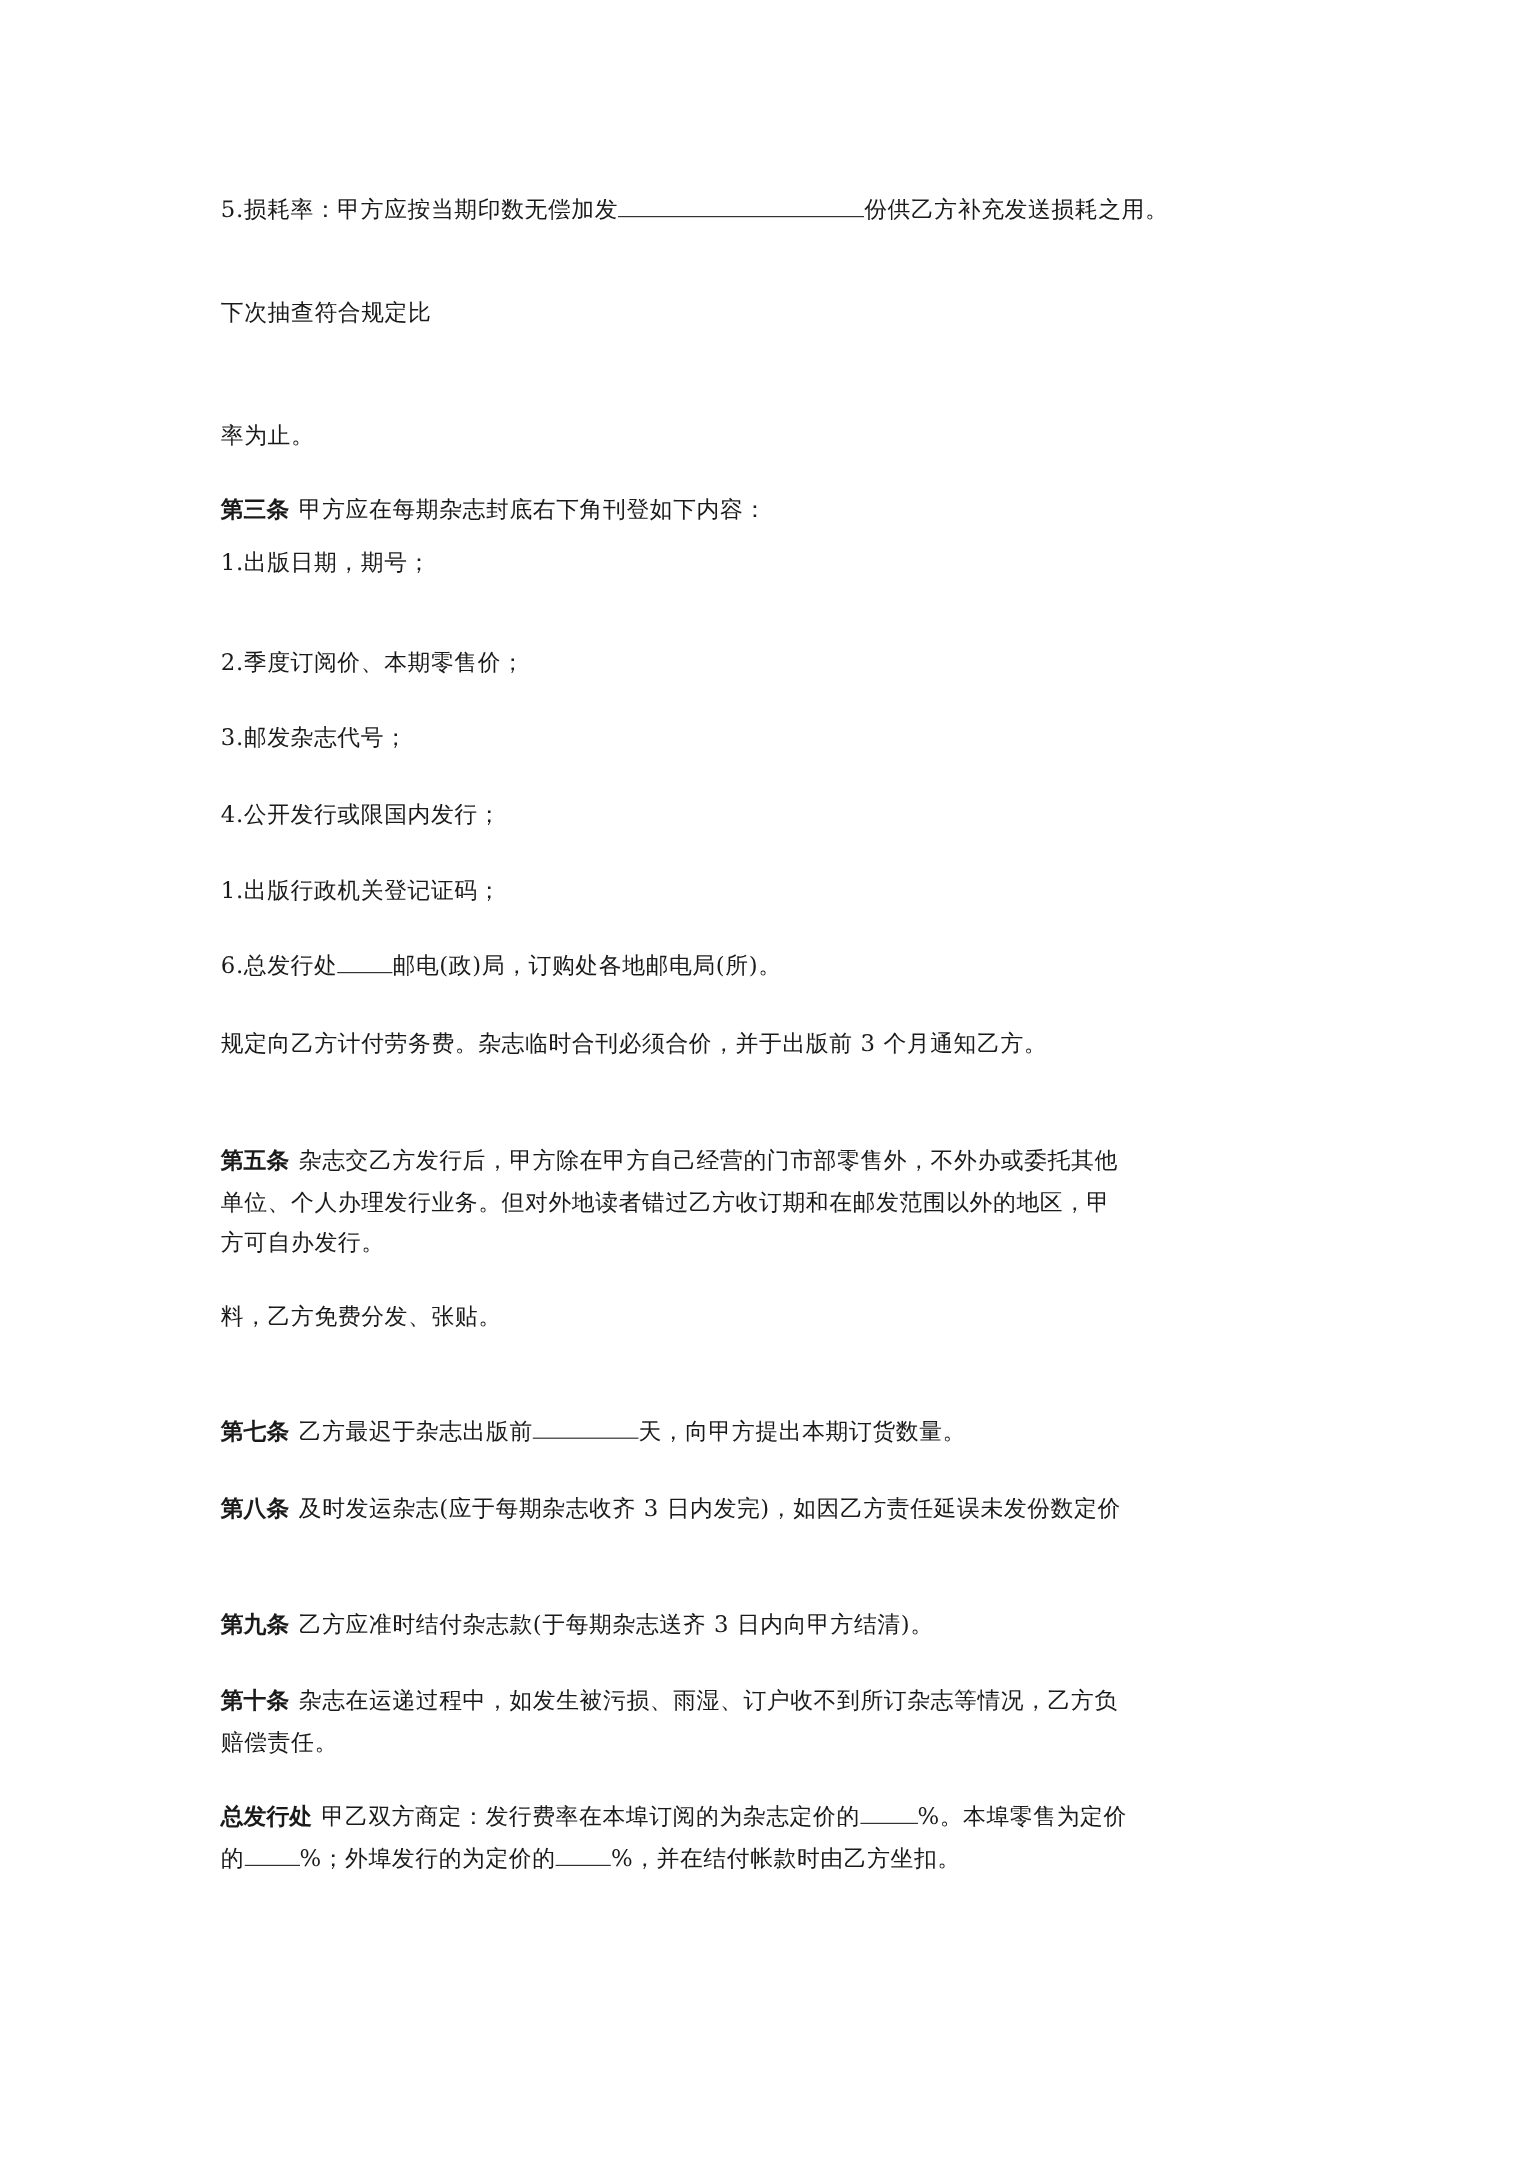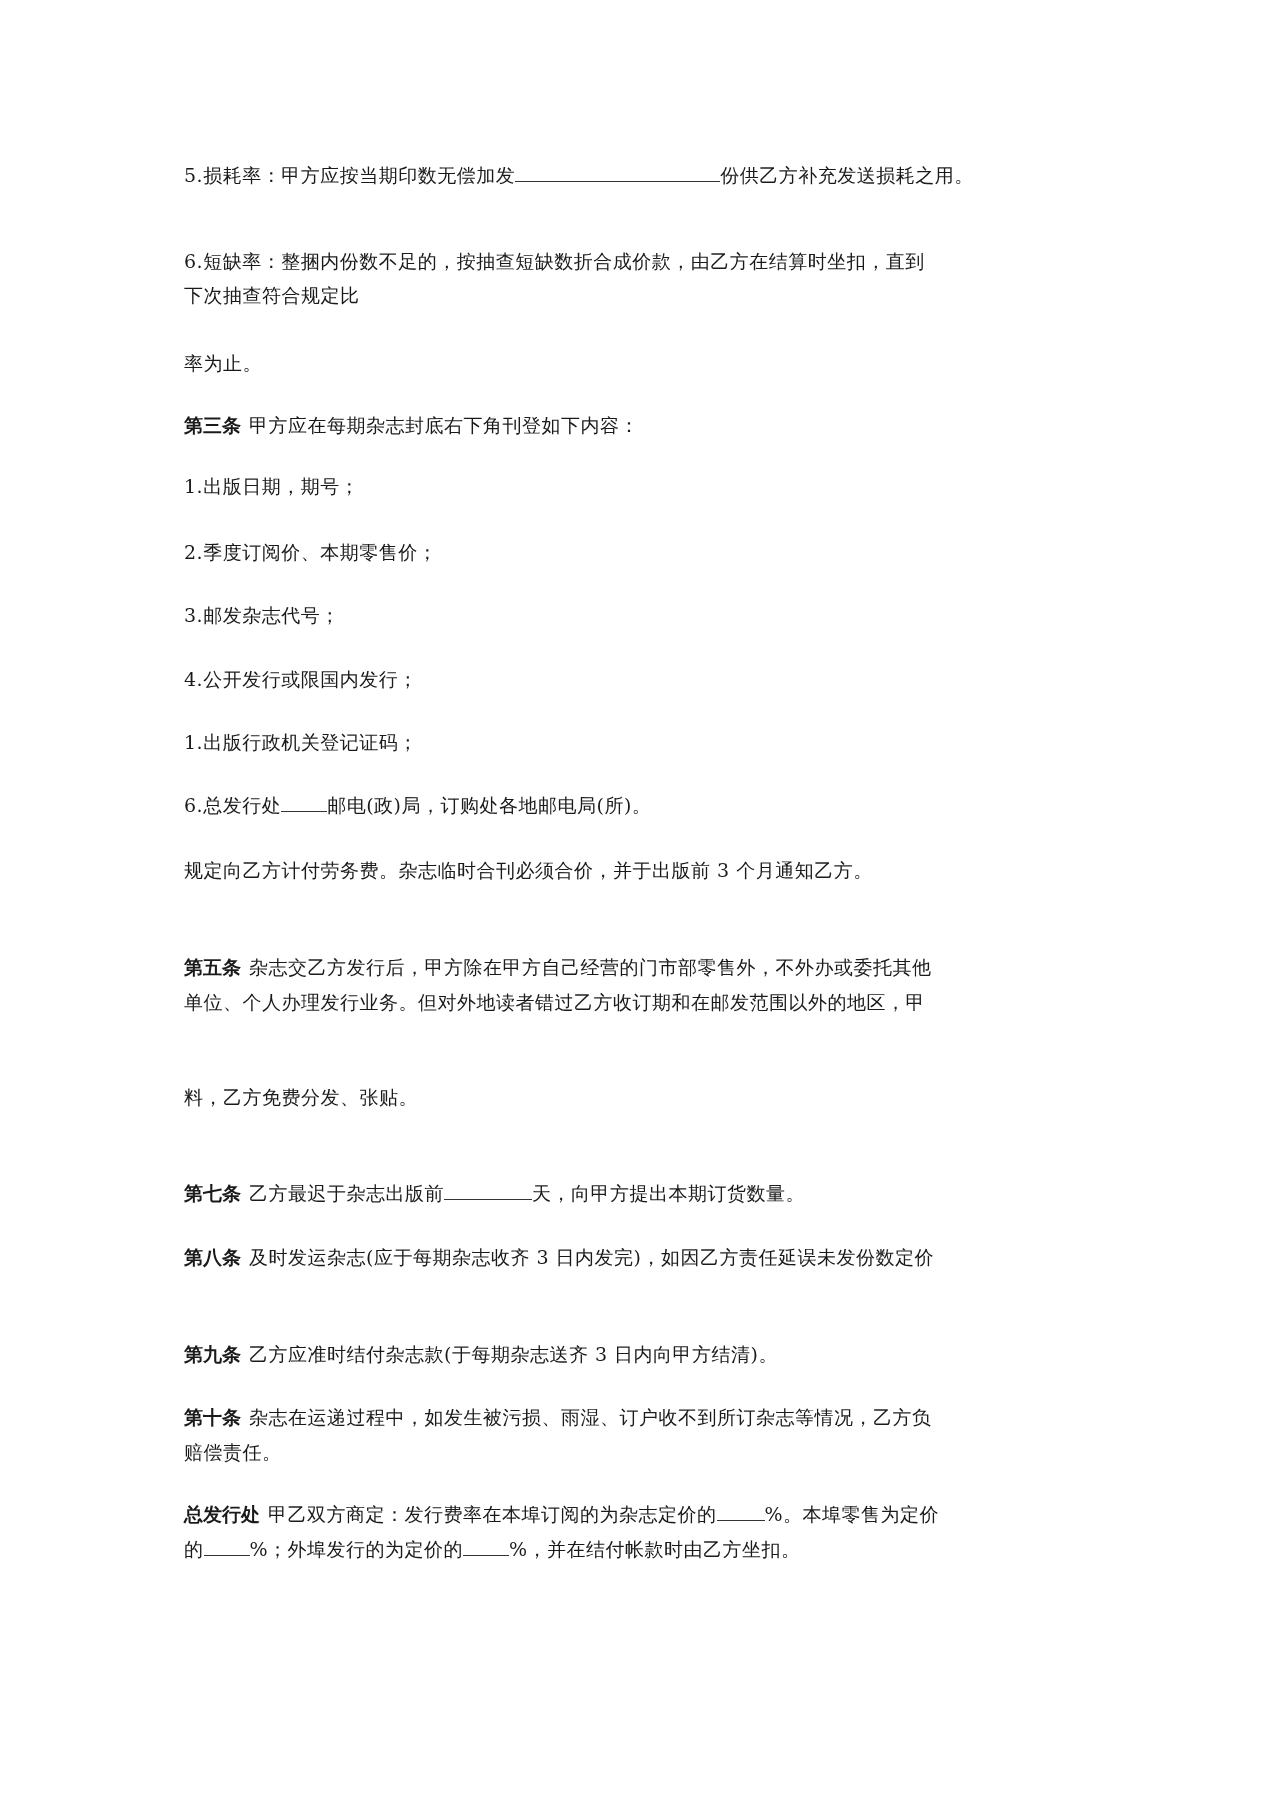--- a/index.html
+++ b/index.html
@@ -14,48 +14,48 @@
 </head>
 <body>
 
 <div class="page">
 
   <div class="p" style="top:158px">
     <span>5.损耗率：甲方应按当期印数无偿加发</span><span class="blank" style="width:205px"></span><span>份供乙方补充发送损耗之用。</span>
   </div>
 
   <div class="p" style="top:244px">
-    <div>6.短缺率：整捆内份数不足的，按抽查短缺数折合成价款，由乙方在结算时坐扣，直到</div>
     <div>下次抽查符合规定比</div>
   </div>
 
   <div class="p" style="top:346px">
     <span>率为止。</span>
   </div>
 
   <div class="p" style="top:408px">
     <span class="b">第三条</span><span>甲方应在每期杂志封底右下角刊登如下内容：</span>
   </div>
 
-  <div class="p" style="top:469px"><span>1.出版日期，期号；</span></div>
+  <div class="p" style="top:452px"><span>1.出版日期，期号；</span></div>
   <div class="p" style="top:535px"><span>2.季度订阅价、本期零售价；</span></div>
   <div class="p" style="top:598px"><span>3.邮发杂志代号；</span></div>
   <div class="p" style="top:662px"><span>4.公开发行或限国内发行；</span></div>
   <div class="p" style="top:725px"><span>1.出版行政机关登记证码；</span></div>
   <div class="p" style="top:788px">
     <span>6.总发行处</span><span class="blank" style="width:46px"></span><span>邮电(政)局，订购处各地邮电局(所)。</span>
   </div>
 
   <div class="p" style="top:853px">
     <div>规定向乙方计付劳务费。杂志临时合刊必须合价，并于出版前 3 个月通知乙方。</div>
   </div>
 
   <div class="p" style="top:950px">
     <div><span class="b">第五条</span><span>杂志交乙方发行后，甲方除在甲方自己经营的门市部零售外，不外办或委托其他</span></div>
     <div>单位、个人办理发行业务。但对外地读者错过乙方收订期和在邮发范围以外的地区，甲</div>
+    <div>方可自办发行。</div>
   </div>
 
   <div class="p" style="top:1080px">
     <div>料，乙方免费分发、张贴。</div>
   </div>
 
   <div class="p" style="top:1176px">
     <span class="b">第七条</span><span>乙方最迟于杂志出版前</span><span class="blank" style="width:88px"></span><span>天，向甲方提出本期订货数量。</span>
   </div>
 

